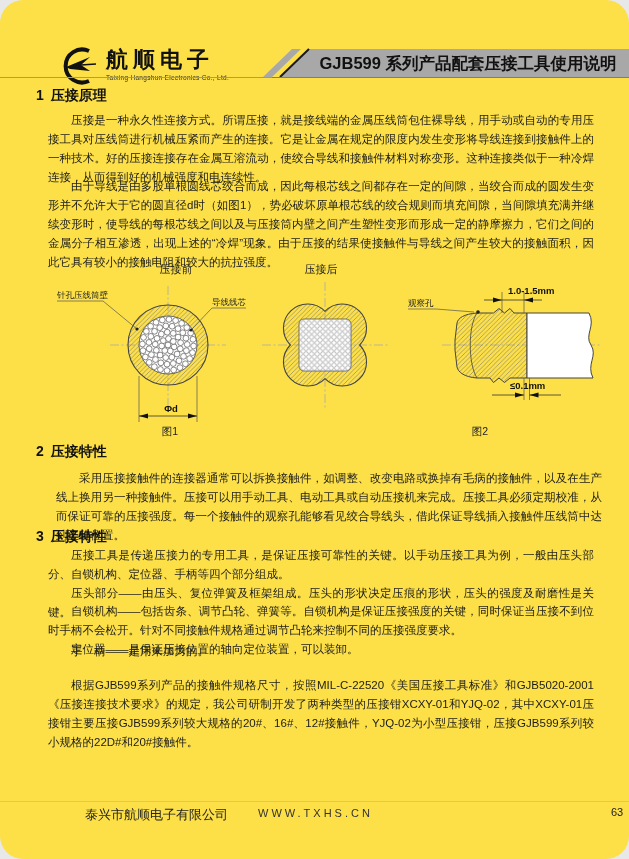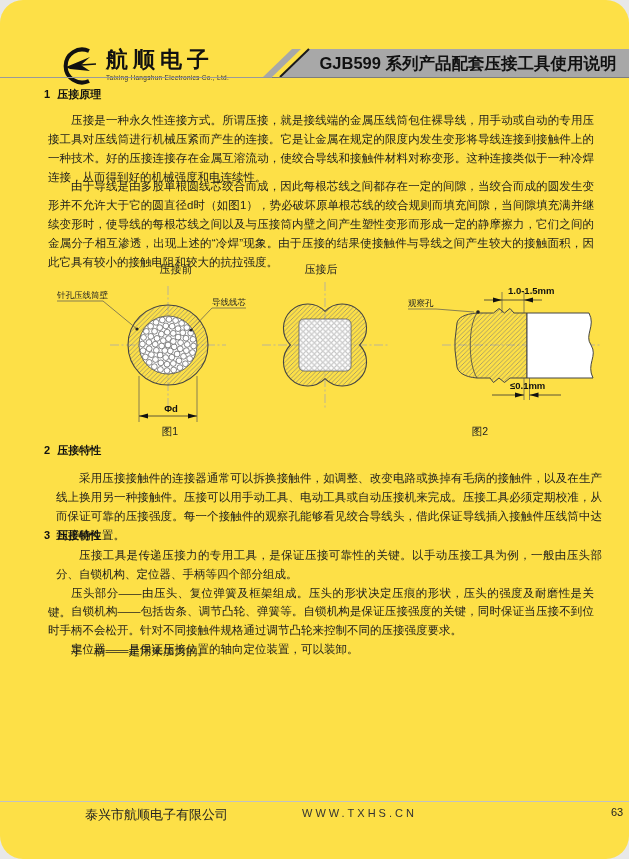--- a/index.html
+++ b/index.html
@@ -11,36 +11,36 @@
   
   .logo{position:absolute;left:56px;top:44px;display:flex;align-items:flex-start;}
   .logo-icon{width:42px;height:44px;}
   .logo-text{margin-left:8px;}
   .logo-cn{font-size:22px;font-weight:bold;letter-spacing:5px;color:#111;line-height:26px;margin-top:3px;}
   .logo-en{font-size:6.5px;color:#333;letter-spacing:0.3px;margin-top:1px;}
   .header-rule{position:absolute;left:0;top:77px;width:629px;height:1px;background:#9a9a9a;}
   .banner{position:absolute;right:0;top:44px;}
   .banner-text{font-size:16.5px;font-weight:bold;fill:#111;font-family:"Liberation Sans","DejaVu Sans",sans-serif;}
   
-  .sec-heading{position:absolute;left:44px;font-size:11px;font-weight:bold;color:#111;}
+  .sec-heading{position:absolute;left:36px;font-size:14px;font-weight:bold;color:#111;}
   .sec-heading .num{margin-right:7px;font-weight:bold;}
   .para{
     position:absolute;left:48px;width:546px;font-size:11.5px;line-height:19px;
     text-align:justify;text-indent:2em;color:#1c1c1c;
   }
   
   .fig-svg{position:absolute;left:40px;top:256px;}
   .fig-label{font-size:11px;fill:#222;font-family:"Liberation Sans","DejaVu Sans",sans-serif;}
   .fig-small{font-size:8.5px;fill:#222;font-family:"Liberation Sans","DejaVu Sans",sans-serif;}
   .fig-dim{font-size:9.5px;fill:#111;font-weight:bold;font-family:"Liberation Sans","DejaVu Sans",sans-serif;}
   .fig-cap{font-size:10.5px;fill:#222;font-family:"Liberation Sans","DejaVu Sans",sans-serif;}
   
   .footer-rule{position:absolute;left:0;top:801px;width:629px;height:1px;background:#c2c2c2;}
   .footer-company{position:absolute;left:85px;top:806px;font-size:13px;font-weight:normal;color:#222;}
-  .footer-site{position:absolute;left:258px;top:807px;font-size:11px;letter-spacing:3px;color:#333;margin-left:44px;}
+  .footer-site{position:absolute;left:258px;top:807px;font-size:11px;letter-spacing:3px;color:#333;}
   .footer-page{position:absolute;left:586px;top:806px;font-size:11px;color:#222;padding-left:25px;}
 </style>
 </head>
 <body>
 
 <div class="page">
 
   <div class="logo">
     <svg class="logo-icon" viewBox="0 0 42 44">
       <path d="M 33 7 A 16.5 16.5 0 1 0 33 37" fill="none" stroke="#111" stroke-width="4"></path>
@@ -215,24 +215,25 @@
   </svg>
 
   <div class="sec-heading" style="top:443px;">
     <span class="num">2</span><span>压接特性</span>
   </div>
   <div class="para" style="top:469px;margin-left:8px;">采用压接接触件的连接器通常可以拆换接触件，如调整、改变电路或换掉有毛病的接触件，以及在生产线上换用另一种接触件。压接可以用手动工具、电动工具或自动压接机来完成。压接工具必须定期校准，从而保证可靠的压接强度。每一个接触件的观察孔能够看见绞合导线头，借此保证导线插入接触件压线筒中达到正确位置。</div>
 
   <div class="sec-heading" style="top:528px;">
     <span class="num">3</span><span>压接特性</span>
   </div>
-  <div class="para" style="top:546px;margin-left:8px;">压接工具是传递压接力的专用工具，是保证压接可靠性的关键。以手动压接工具为例，一般由压头部分、自锁机构、定位器、手柄等四个部分组成。</div>
+  <div class="para" style="top:546px;">压接工具是传递压接力的专用工具，是保证压接可靠性的关键。以手动压接工具为例，一般由压头部分、自锁机构、定位器、手柄等四个部分组成。</div>
   <div class="para" style="top:584px;">压头部分——由压头、复位弹簧及框架组成。压头的形状决定压痕的形状，压头的强度及耐磨性是关键。</div>
   <div class="para" style="top:602px;">自锁机构——包括齿条、调节凸轮、弹簧等。自锁机构是保证压接强度的关键，同时保证当压接不到位时手柄不会松开。针对不同接触件规格通过调节凸轮来控制不同的压接强度要求。</div>
   <div class="para" style="top:640px;">定位器——是保证压接位置的轴向定位装置，可以装卸。</div>
   <div class="para" style="top:642px;">手　柄——是用来加力的。</div>
+  <div class="para" style="top:676px;">根据GJB599系列产品的接触件规格尺寸，按照MIL-C-22520《美国压接工具标准》和GJB5020-2001《压接连接技术要求》的规定，我公司研制开发了两种类型的压接钳XCXY-01和YJQ-02，其中XCXY-01压接钳主要压接GJB599系列较大规格的20#、16#、12#接触件，YJQ-02为小型压接钳，压接GJB599系列较小规格的22D#和20#接触件。</div>
 
   <div class="footer-rule"></div>
   <div class="footer-company">泰兴市航顺电子有限公司</div>
   <div class="footer-site">WWW.TXHS.CN</div>
   <div class="footer-page">63</div>
 
 </div>
 
 </body></html>

